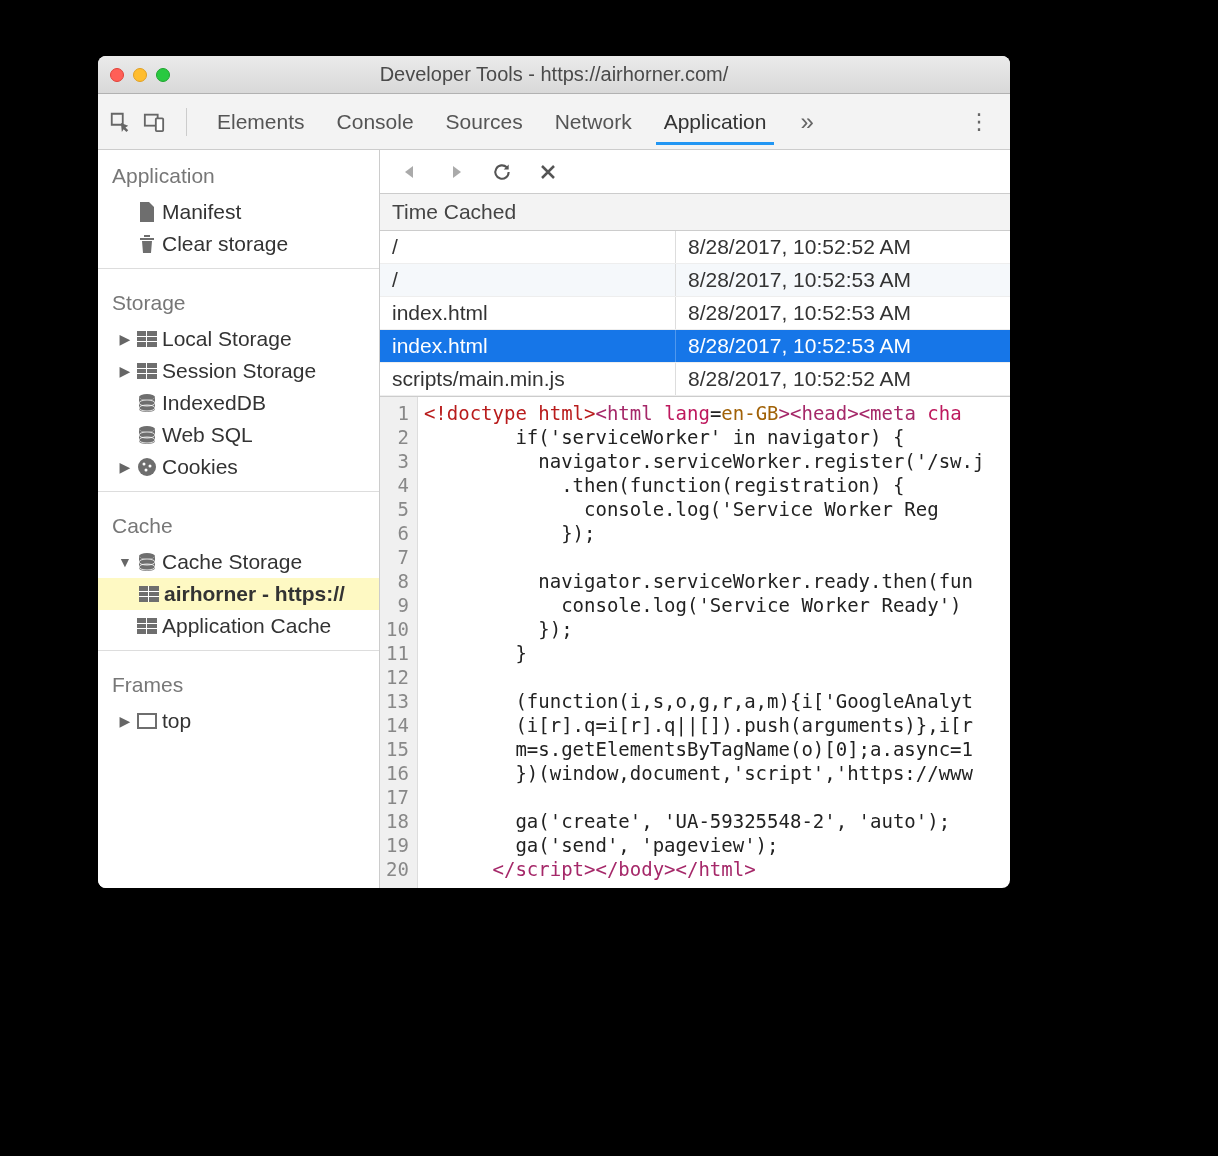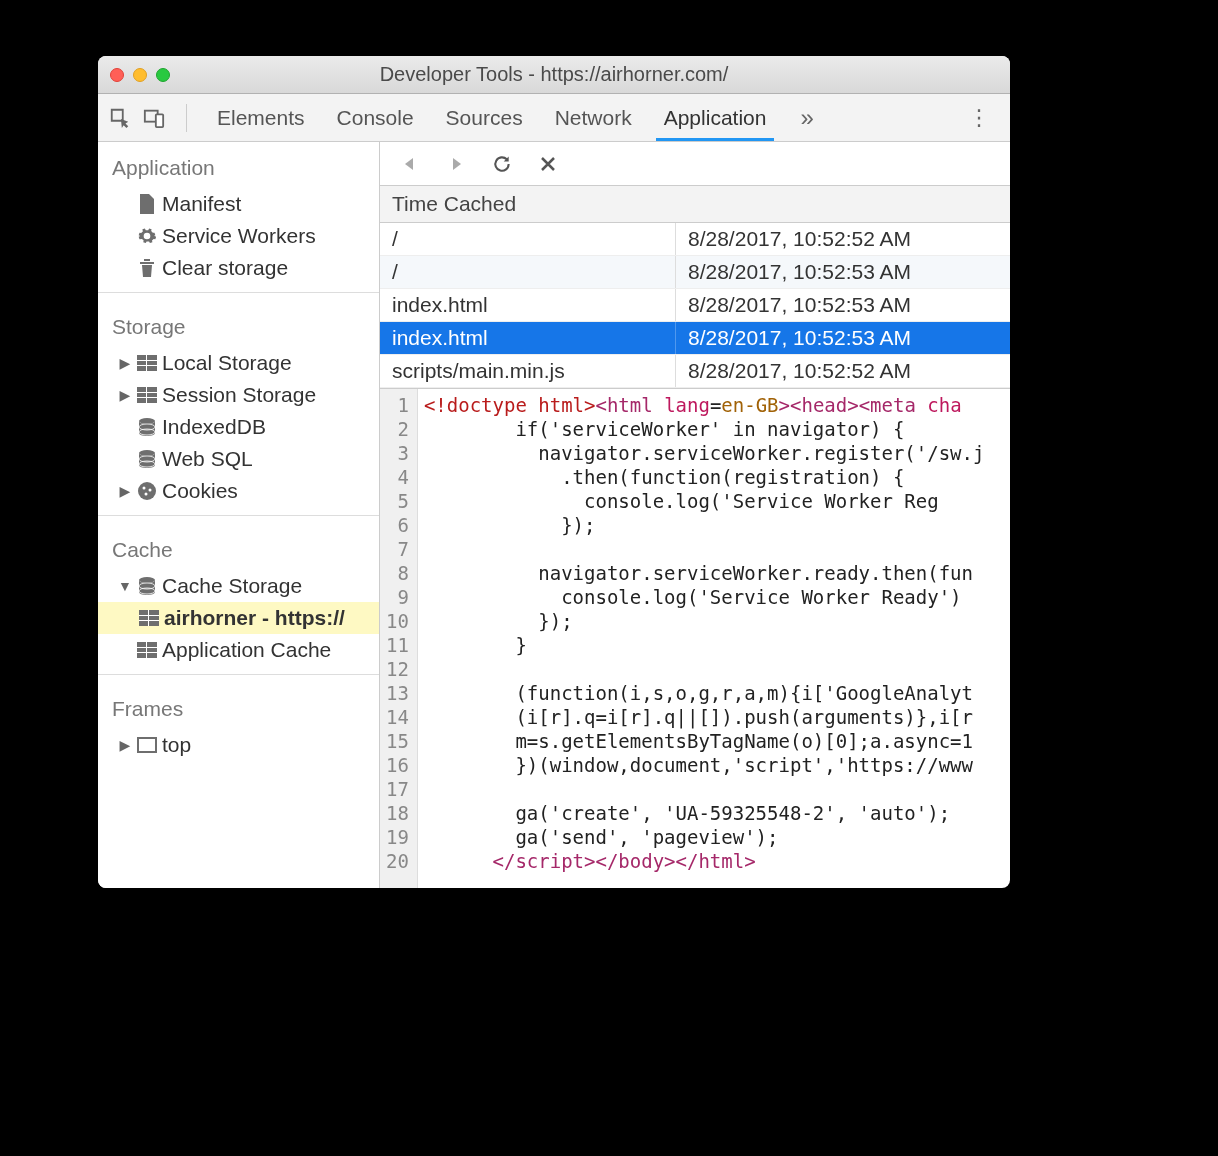--- a/index.html
+++ b/index.html
@@ -20,21 +20,21 @@
     display: flex; align-items: center; position: relative;
   }
   .traffic { display: flex; gap: 9px; margin-left: 12px; }
   .dot { width: 14px; height: 14px; border-radius: 50%; }
   .dot.red { background: #ff5f57; border:1px solid #e24238;}
   .dot.yellow { background: #ffbd2e; border:1px solid #e0a024;}
   .dot.green { background: #28c940; border:1px solid #1fa52f;}
   .titletext { position: absolute; left:0; right:0; text-align: center; font-size: 20px; color:#4a4a4a; pointer-events:none;}
   
   .tabsbar {
-    height: 48px; background:#f3f3f3; border-bottom:1px solid #ccc;
+    height: 56px; background:#f3f3f3; border-bottom:1px solid #ccc;
     display:flex; align-items:center; padding: 0 10px; gap: 8px;
   }
   .leftctrl { display:flex; align-items:center; gap:10px; margin-right: 6px;}
   .vsep { width:1px; height:28px; background:#ccc; margin:0 6px;}
   .tabs { display:flex; align-items:center; gap: 0;}
   .tab { padding: 10px 16px; font-size:21px; color:#555; cursor:pointer; position:relative;}
   .tab.active { color:#333; }
   .tab.active::after { content:""; position:absolute; left:8px; right:8px; bottom:-1px; height:3px; background:#2196f3;}
   .spacer { flex:1;}
   .overflow { font-size:24px; color:#666; padding:0 10px; cursor:pointer;}
@@ -128,29 +128,20 @@
     <div class="sidepane">
       <div class="section-title">Application</div>
       <div class="tree-item">
         <span class="expander"></span>
         <span class="ticon">
             <svg width="18" height="20" viewBox="0 0 18 20">
               <path fill="#6e6e6e" d="M2 0h9l5 5v15H2z"></path>
             </svg>
           </span>
         <span>Manifest</span>
-      </div>
-      <div class="tree-item">
-        <span class="expander"></span>
-        <span class="ticon">
-            <svg width="20" height="20" viewBox="0 0 24 24">
-              <path fill="#6e6e6e" d="M12 8a4 4 0 100 8 4 4 0 000-8zm9 4l2 1-1 3-2-0.5-2 2 0.5 2-3 1-1-2h-3l-1 2-3-1 0.5-2-2-2L3 16l-1-3 2-1v-0l-2-1 1-3 2 0.5 2-2L6.5 4l3-1 1 2h3l1-2 3 1-0.5 2 2 2L21 8l1 3-2 1z"></path>
-            </svg>
-          </span>
-        <span>Service Workers</span>
       </div>
       <div class="tree-item">
         <span class="expander"></span>
         <span class="ticon">
             <svg width="18" height="20" viewBox="0 0 18 20">
               <path fill="#6e6e6e" d="M2 4h14v2H2zM4 7h10l-1 12H5zM6 1h6v2H6z"></path>
             </svg>
           </span>
         <span>Clear storage</span>
       </div>

